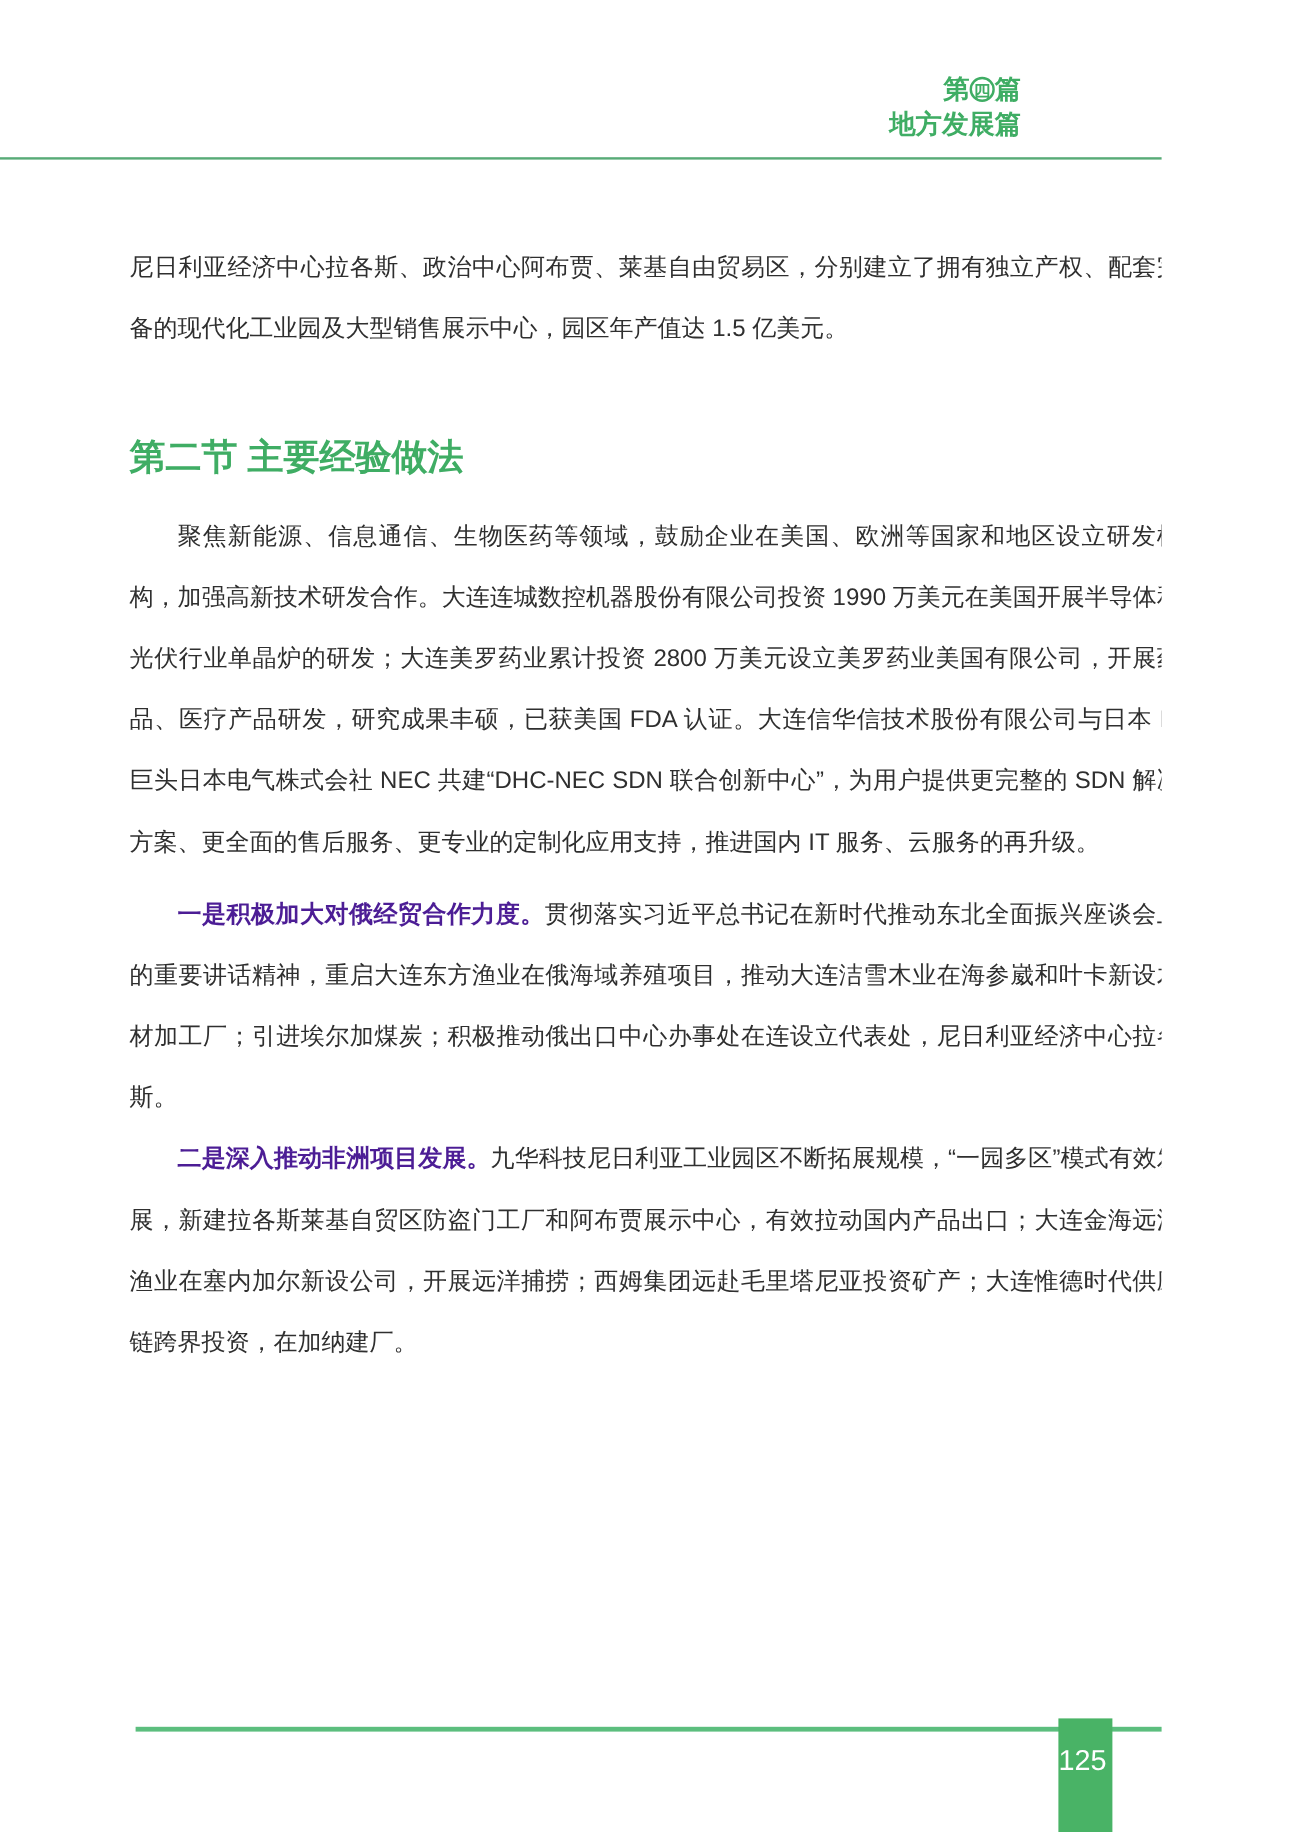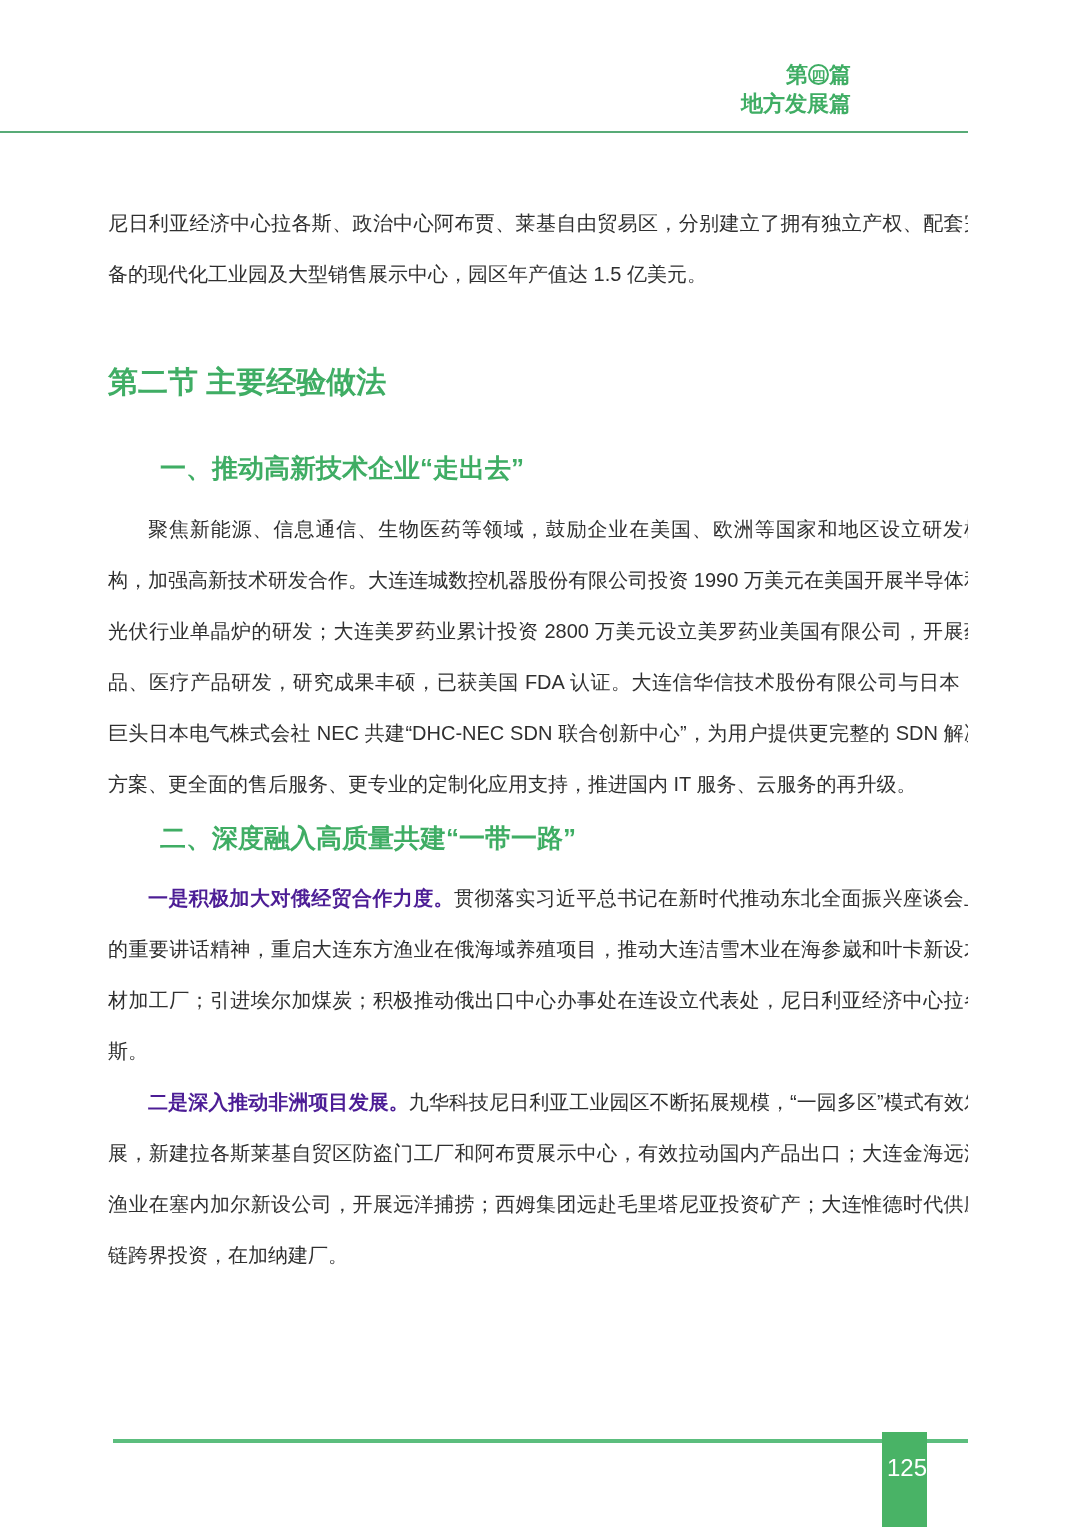--- a/index.html
+++ b/index.html
@@ -97,21 +97,21 @@
     background: #5cbe7e;
   }
   .page-number-box {
     position: absolute;
     top: 1432px;
     left: 882px;
     width: 45px;
     height: 95px;
     background: #49b366;
     color: #ffffff;
-    text-align: right;
+    text-align: left;
     font-size: 24px;
     padding-top: 22px;
     box-sizing: border-box;
   }
 </style>
 </head>
 <body>
 
 <div class="page">
 
@@ -124,25 +124,23 @@
     </div>
     <div class="header-rule"></div>
   </header>
 
   <main class="content">
 
     <p class="body-p no-indent">尼日利亚经济中心拉各斯、政治中心阿布贾、莱基自由贸易区，分别建立了拥有独立产权、配套完备的现代化工业园及大型销售展示中心，园区年产值达 1.5 亿美元。</p>
 
     <h1 class="section-title">第二节 主要经验做法</h1>
 
-    <h2 class="sub-heading">一、推动高新技术企业“走出去”</h2>
 
     <p class="body-p mt-10">聚焦新能源、信息通信、生物医药等领域，鼓励企业在美国、欧洲等国家和地区设立研发机构，加强高新技术研发合作。大连连城数控机器股份有限公司投资 1990 万美元在美国开展半导体和光伏行业单晶炉的研发；大连美罗药业累计投资 2800 万美元设立美罗药业美国有限公司，开展药品、医疗产品研发，研究成果丰硕，已获美国 FDA 认证。大连信华信技术股份有限公司与日本 IT 巨头日本电气株式会社 NEC 共建“DHC-NEC SDN 联合创新中心”，为用户提供更完整的 SDN 解决方案、更全面的售后服务、更专业的定制化应用支持，推进国内 IT 服务、云服务的再升级。</p>
 
-    <h2 class="sub-heading mt-3">二、深度融入高质量共建“一带一路”</h2>
 
     <p class="body-p mt-9"><span class="lead">一是积极加大对俄经贸合作力度。</span><span>贯彻落实习近平总书记在新时代推动东北全面振兴座谈会上的重要讲话精神，重启大连东方渔业在俄海域养殖项目，推动大连洁雪木业在海参崴和叶卡新设木材加工厂；引进埃尔加煤炭；积极推动俄出口中心办事处在连设立代表处，尼日利亚经济中心拉各斯。</span></p>
 
     <p class="body-p mt-0"><span class="lead">二是深入推动非洲项目发展。</span><span>九华科技尼日利亚工业园区不断拓展规模，“一园多区”模式有效发展，新建拉各斯莱基自贸区防盗门工厂和阿布贾展示中心，有效拉动国内产品出口；大连金海远洋渔业在塞内加尔新设公司，开展远洋捕捞；西姆集团远赴毛里塔尼亚投资矿产；大连惟德时代供应链跨界投资，在加纳建厂。</span></p>
 
 
   </main>
 
   <footer>
     <div class="footer-rule"></div>

